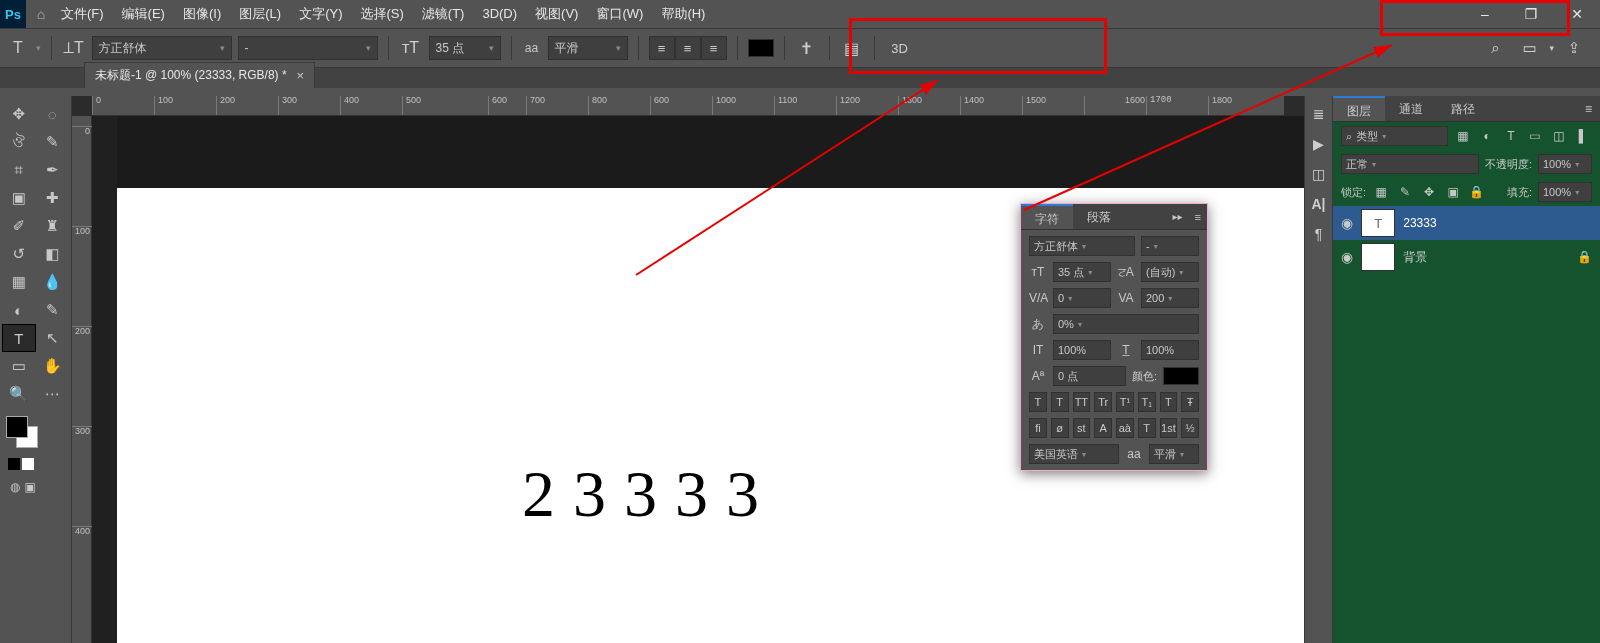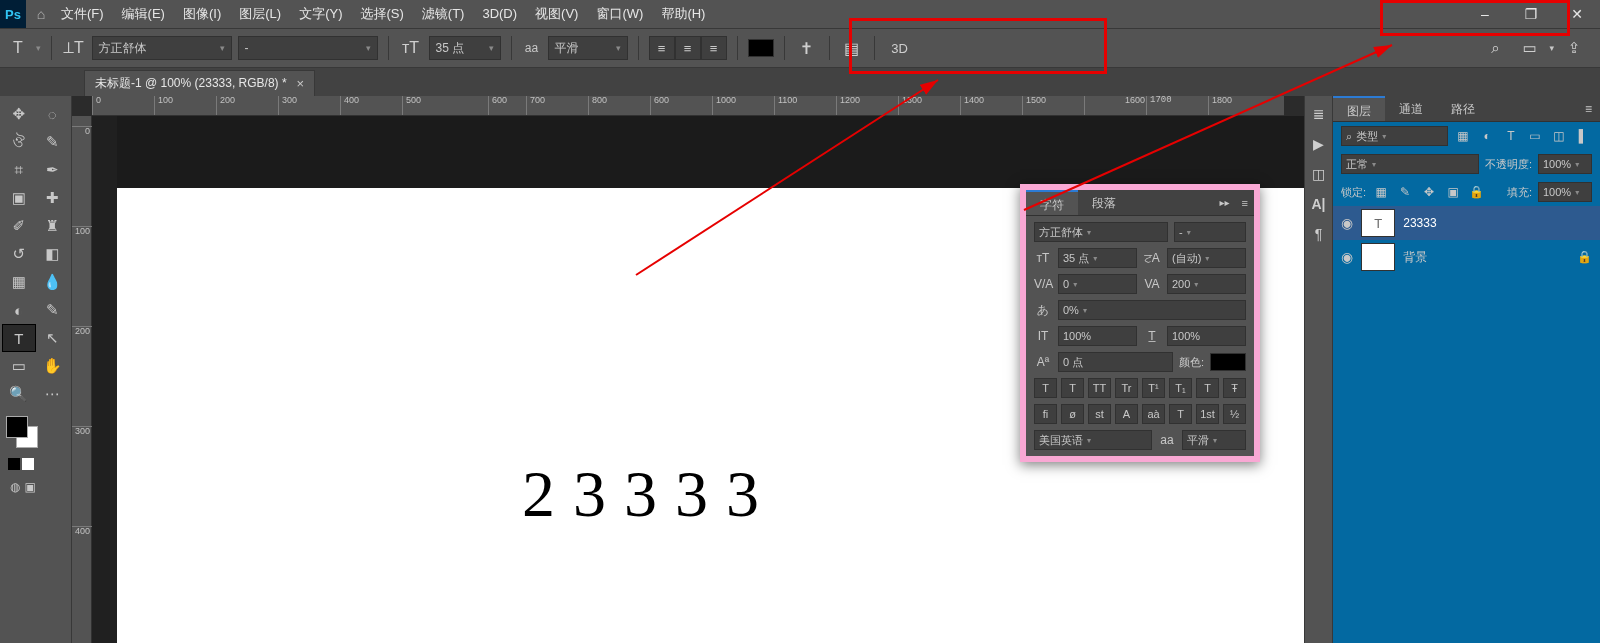--- a/index.html
+++ b/index.html
@@ -72,21 +72,21 @@
     .align-grp{display:flex;gap:0}
     .align-grp div{
       width:26px;height:24px;border:1px solid #313131;
       display:flex;align-items:center;justify-content:center;
       background:#3f3f3f;font-size:13px;
     }
     .swatch{width:26px;height:18px;background:#000;border:1px solid #313131}
 
     
     #tabstrip{
-      height:28px;background:#424242;
+      height:20px;background:#424242;
       display:flex;align-items:flex-end;
       padding-left:84px;
     }
     .doc-tab{
       height:26px; background:#535353;
       border:1px solid #383838; border-bottom:none;
       display:flex;align-items:center;
       padding:0 10px;font-size:12px;color:#e6e6e6;
       gap:10px;
     }
@@ -156,21 +156,21 @@
 
     
     #right-strip{
       width:28px;background:#535353;border-left:1px solid #383838;
       display:flex;flex-direction:column;align-items:center;gap:14px;
       padding-top:10px;font-size:14px;color:#cfcfcf;
     }
 
     
     #layers-panel{
-      width:268px;background:#0369a1;border-left:1px solid #383838;
+      width:268px;background:#14532d;border-left:1px solid #383838;
       display:flex;flex-direction:column;
     }
     .panel-tabs{
       display:flex;height:26px;border-bottom:1px solid #313131;
       background:#424242;
     }
     .ptab{
       padding:0 14px;line-height:26px;font-size:12px;color:#c8c8c8;
     }
     .ptab.act{background:#535353;border-top:2px solid #2c7bd4}
@@ -192,23 +192,23 @@
     .layer-item.sel{background:#2d5a8f;color:#fff}
     .layer-thumb{
       width:34px;height:28px;background:#fff;border:1px solid #313131;
       display:flex;align-items:center;justify-content:center;font-size:13px;color:#6a6a6a;
     }
     .eye{font-size:14px;color:#c8c8c8}
 
     
     #char-panel{
       position:absolute;
-      left:1020px;top:184px;
-      width:240px;background:#535353;
-      border:6px solid #f9a8d4;
+      left:1020px;top:203px;
+      width:188px;background:#535353;
+      border:1px solid #f9a8d4;
       box-shadow:0 3px 12px rgba(0,0,0,.5);
       font-size:11px;
     }
     #char-panel .panel-tabs{background:#424242}
     #char-panel .body{padding:6px 8px;display:flex;flex-direction:column;gap:6px}
     .char-row{display:flex;gap:6px;align-items:center}
     .char-row .lbl{width:18px;text-align:center;color:#c8c8c8;font-size:12px}
     .char-row .mini-dd{flex:1}
     .btn-strip{display:flex;gap:4px;justify-content:space-between}
     .btn-strip div{

